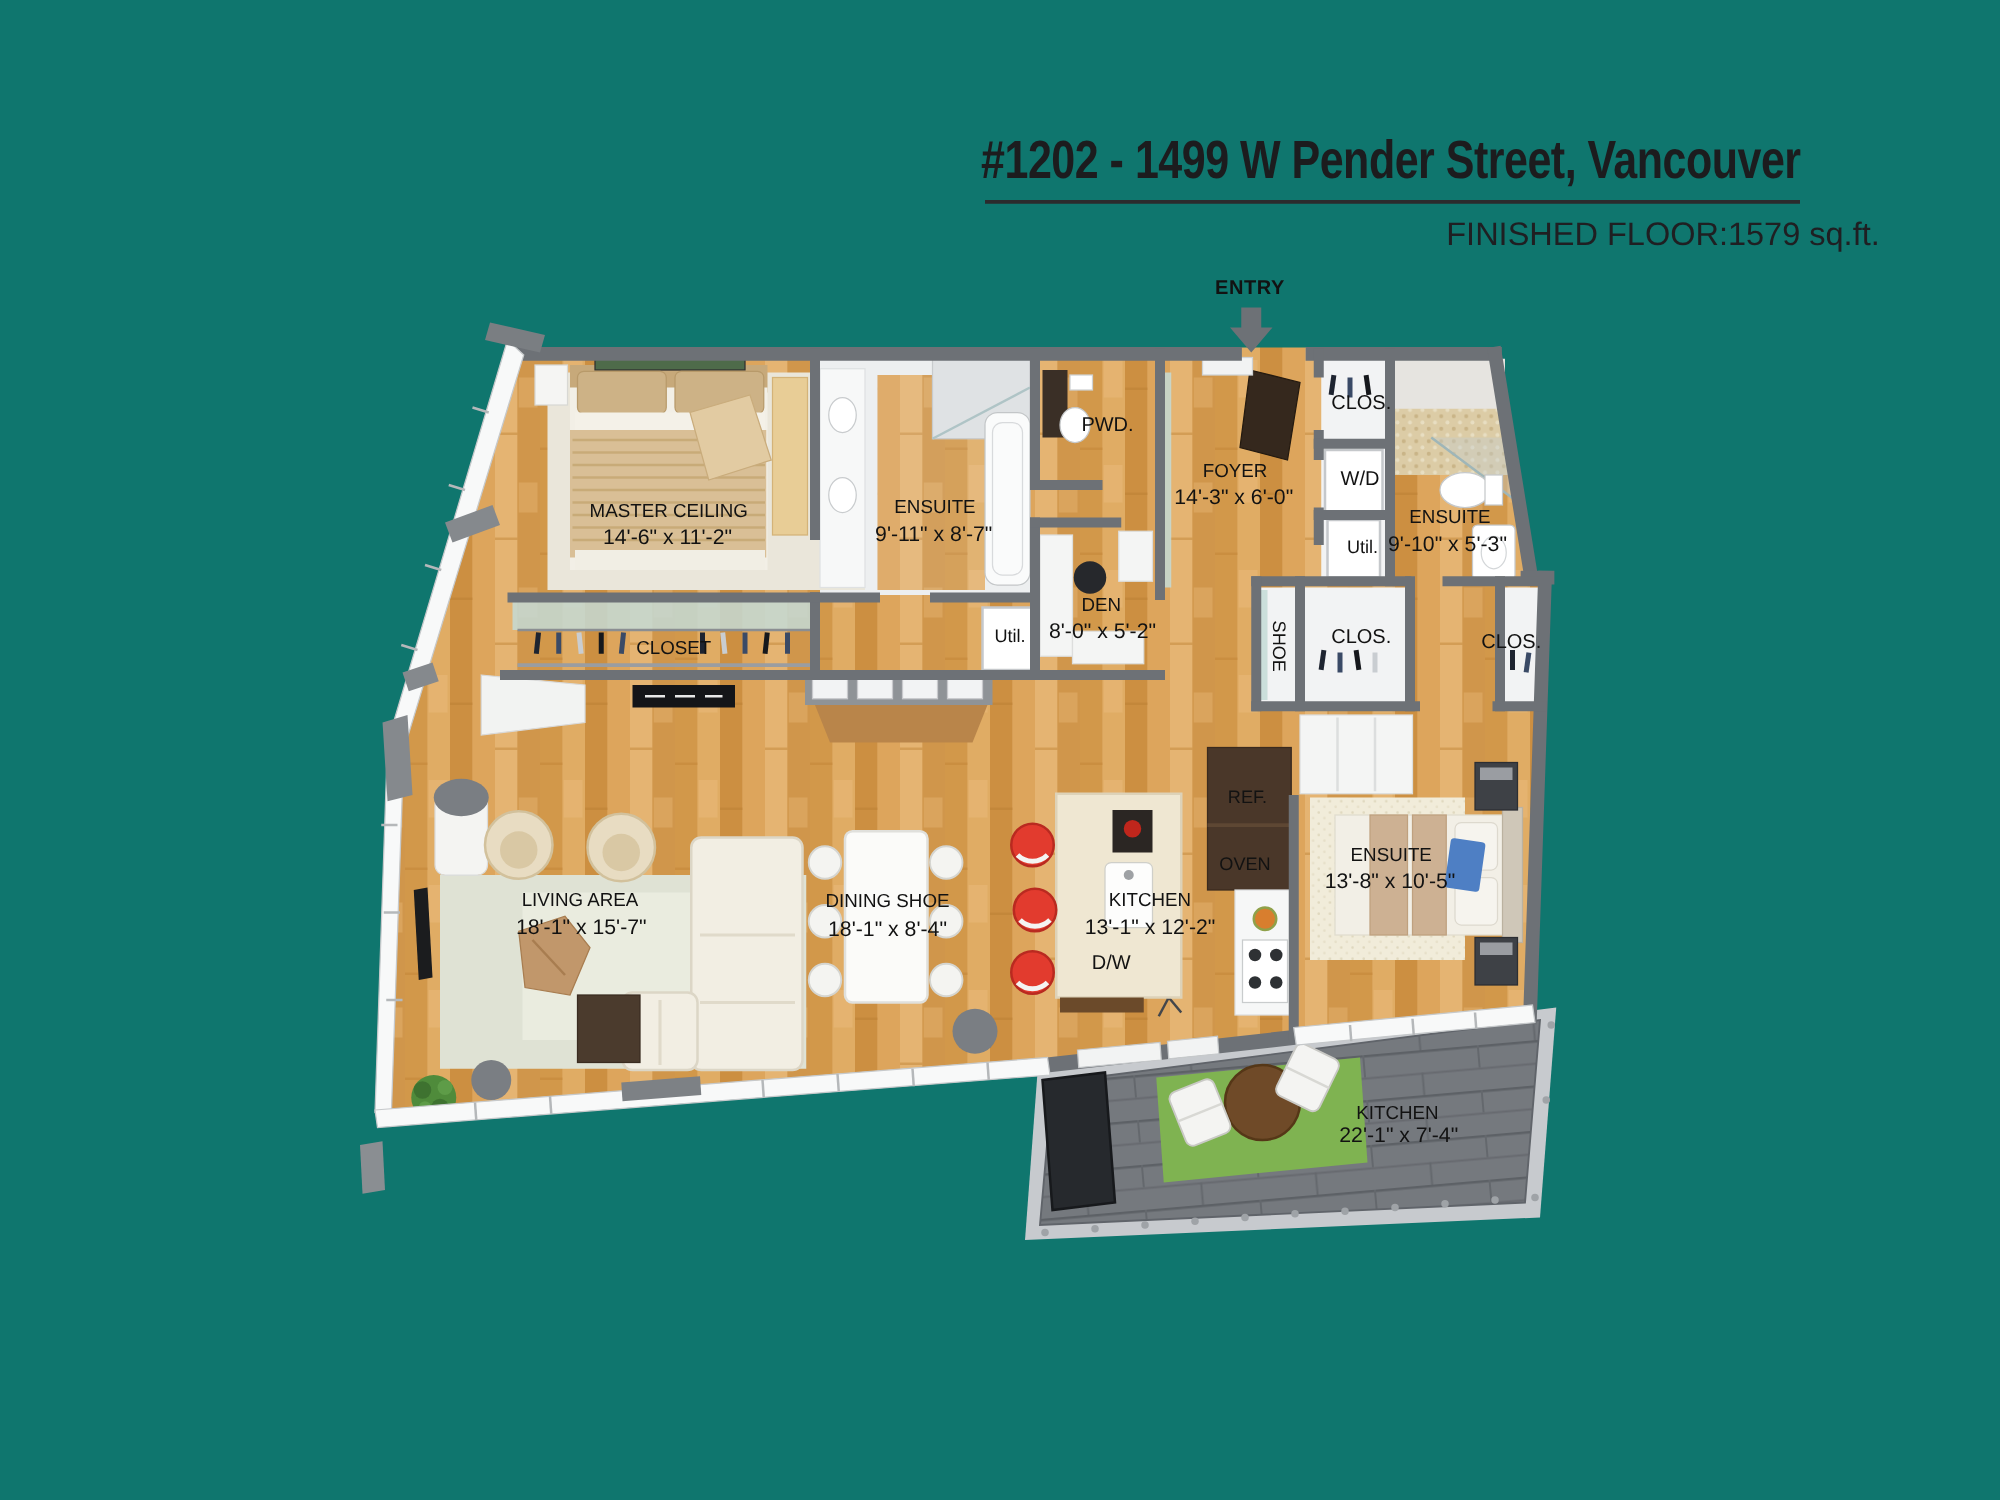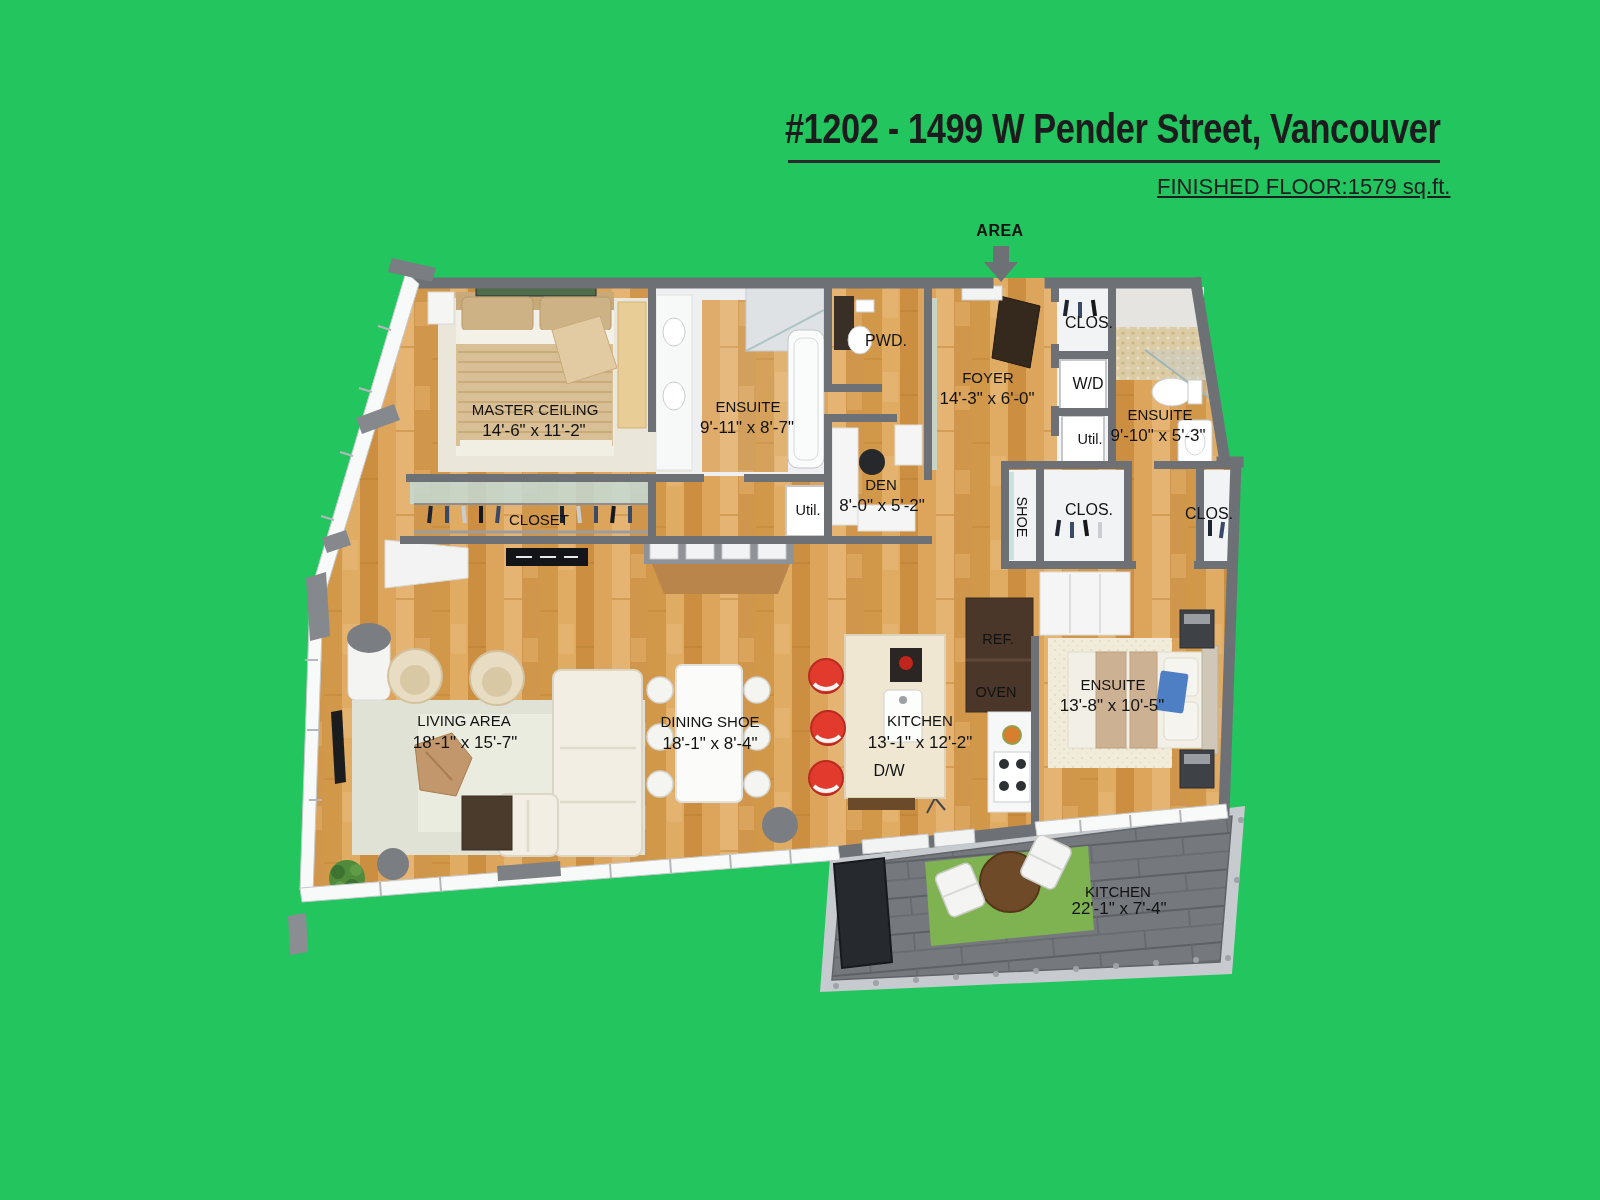--- a/index.html
+++ b/index.html
@@ -1,24 +1,24 @@
 <!DOCTYPE html>
 <html><head>
 <meta charset="utf-8">
 <style>
   html,body{margin:0;padding:0;background:#fff;}
-  .page{position:relative;width:1600px;height:1200px;background:#22c55e;overflow:hidden;
+  .page{position:relative;width:1600px;height:1200px;background:#0f766e;overflow:hidden;
         font-family:"Liberation Sans", sans-serif;color:#151515;}
   .plan-svg{position:absolute;left:0;top:0;}
   
   .title{position:absolute;right:160px;top:104px;font-size:43px;font-weight:700;
          letter-spacing:-0.5px;white-space:nowrap;color:#1c1c1e;
          transform:scaleX(.8);transform-origin:100% 50%;}
   .title-rule{position:absolute;left:788px;top:160px;width:652px;height:3px;background:#2b2b2d;}
-  .stats{position:absolute;left:1157px;top:171px;width:281px;font-size:22px;color:#1f1f22;text-decoration:underline;}
+  .stats{position:absolute;left:1157px;top:171px;width:281px;font-size:26px;color:#1f1f22;}
   .stat-row{display:flex;justify-content:space-between;line-height:32px;white-space:nowrap;}
   
   .lbl{position:absolute;transform:translate(-50%,-50%);white-space:nowrap;color:#121212;
        text-align:center;line-height:1;}
   .lbl-room{font-size:15px;}
   .lbl-dims{font-size:17px;}
   .lbl-small{font-size:16px;}
   .lbl-tiny{font-size:14.5px;}
   .lbl-vert{transform:translate(-50%,-50%) rotate(90deg);}
   .entry-lbl{font-size:16px;font-weight:700;letter-spacing:.5px;}
@@ -405,21 +405,21 @@
 
   <div class="title">#1202 - 1499 W Pender Street, Vancouver</div>
   <div class="title-rule"></div>
   <div class="stats">
     <div class="stat-row">
       <span>FINISHED FLOOR:</span>
       <span>1579 sq.ft.</span>
     </div>
   </div>
 
-  <div class="lbl entry-lbl" style="left:1000px;top:231px">AREA</div>
+  <div class="lbl entry-lbl" style="left:1000px;top:231px">ENTRY</div>
 
   <div class="lbl lbl-room" style="left:535px;top:409px">MASTER CEILING</div>
   <div class="lbl lbl-dims" style="left:534px;top:430px">14'-6" x 11'-2"</div>
 
   <div class="lbl lbl-room" style="left:748px;top:406px">ENSUITE</div>
   <div class="lbl lbl-dims" style="left:747px;top:427px">9'-11" x 8'-7"</div>
 
   <div class="lbl lbl-small" style="left:886px;top:341px">PWD.</div>
 
   <div class="lbl lbl-room" style="left:988px;top:377px">FOYER</div>

